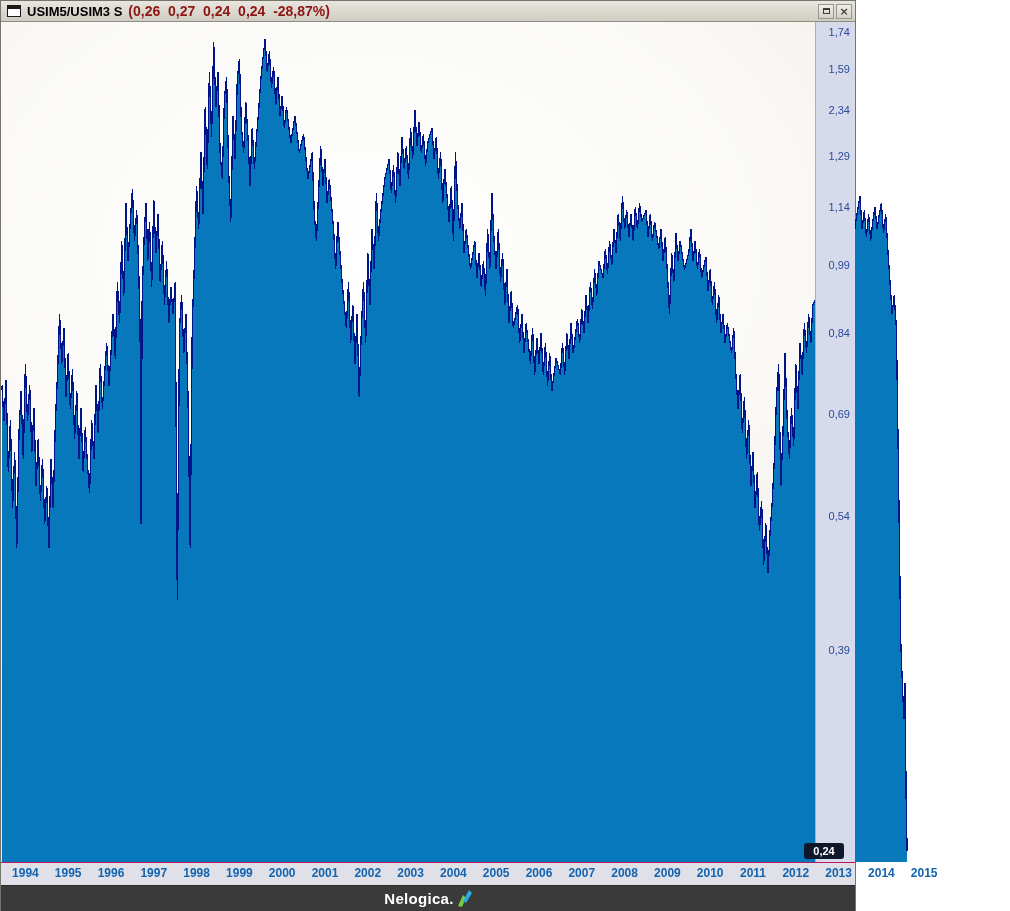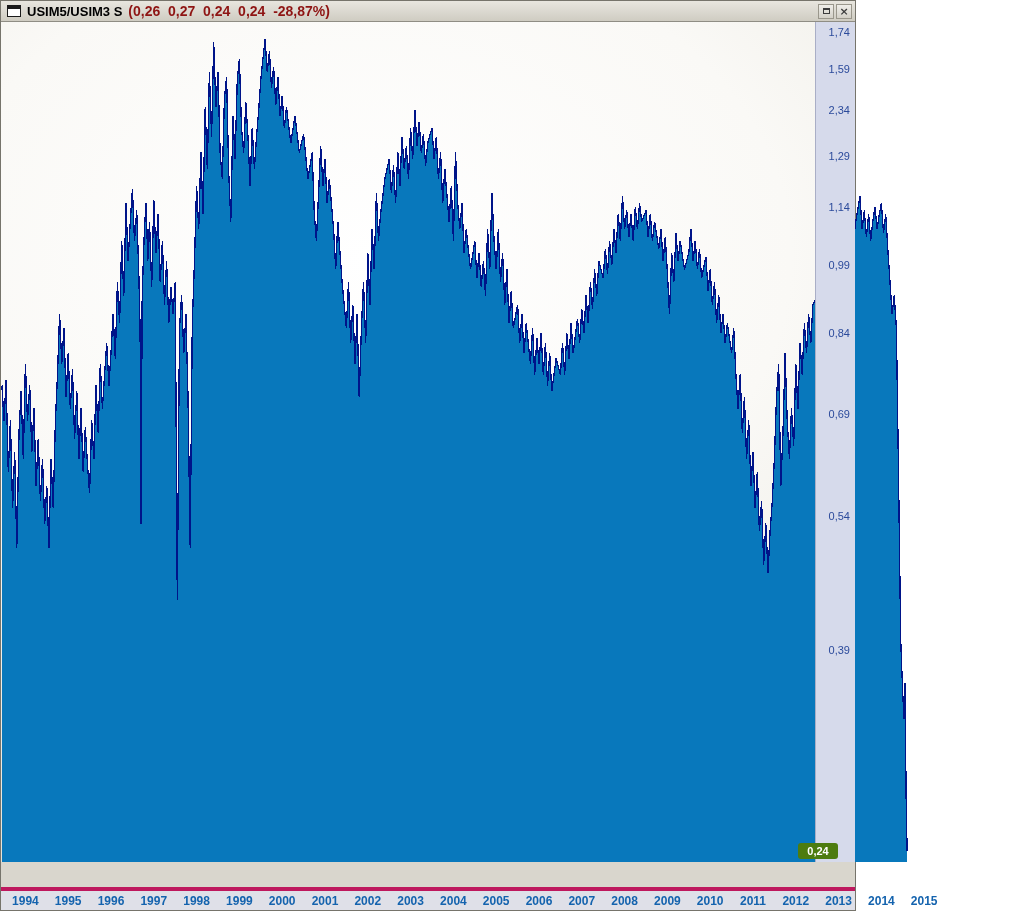--- a/index.html
+++ b/index.html
@@ -21,25 +21,25 @@
   .close-glyph { font-size:11px; font-weight:bold; line-height:1; font-family:"DejaVu Sans", sans-serif; }
 
   
   #main { flex:1 1 auto; display:flex; position:relative; }
   #plot-wrap { position:relative; width:963px; height:840px;
     background:radial-gradient(ellipse 130% 95% at 45% 28%, #ffffff 0%, #faf9f6 40%, #eceae2 72%, #dcd9cb 100%); }
   #plot-wrap svg { position:absolute; left:0; top:0; }
 
   #y-axis { width:47px; height:840px; background:#d6daeb; border-left:1px solid #a9aec6; position:relative; }
   .y-tick { position:absolute; right:5px; font-size:11px; color:#2b4a9b; line-height:13px; }
-  .price-badge { position:absolute; right:17px; width:40px; height:16px; background:#4d7c0f;
+  .price-badge { position:absolute; right:11px; width:40px; height:16px; background:#0f172a;
     color:#ffffff; font-size:11px; font-weight:bold; text-align:center; line-height:16px; border-radius:3px; }
 
   
-  #x-axis { height:23px; flex:0 0 23px; background:#dfe0e8; border-top:4px solid #be185d; position:relative; }
+  #x-axis { height:23px; flex:0 0 23px; background:#dfe0e8; border-top:1px solid #be185d; position:relative; }
   .x-tick { position:absolute; top:3px; transform:translateX(-50%); font-size:12px; font-weight:bold; color:#1463ae; }
 
   
   #footer { height:26px; flex:0 0 26px; background:#3a3a3a; border-top:1px solid #2c2c2c;
     display:flex; align-items:center; justify-content:center; gap:2px; }
   .brand { color:#ffffff; font-size:15px; font-weight:bold; letter-spacing:0.3px; }
   .brand-mark { width:15px; height:17px; margin-left:1px; }
 </style>
 </head>
 <body>
@@ -99,14 +99,21 @@
       <span class="x-tick" style="left: 623.6px;">2008</span>
       <span class="x-tick" style="left: 666.4px;">2009</span>
       <span class="x-tick" style="left: 709.2px; text-align: right;">2010</span>
       <span class="x-tick" style="left: 752px;">2011</span>
       <span class="x-tick" style="left: 794.8px;">2012</span>
       <span class="x-tick" style="left: 837.6px;">2013</span>
       <span class="x-tick" style="left: 880.4px;">2014</span>
       <span class="x-tick" style="left: 923.2px;">2015</span>
     </div>
 
+  <div id="footer">
+    <span class="brand">Nelogica.</span>
+    <svg class="brand-mark" viewBox="0 0 15 17">
+      <polygon points="1,16 6,5 9,8 5,17" fill="#7ac943"></polygon>
+      <polygon points="6,11 12,0 15,3 9,13" fill="#29abe2"></polygon>
+    </svg>
+  </div>
 
 </div>
 
 </body></html>

